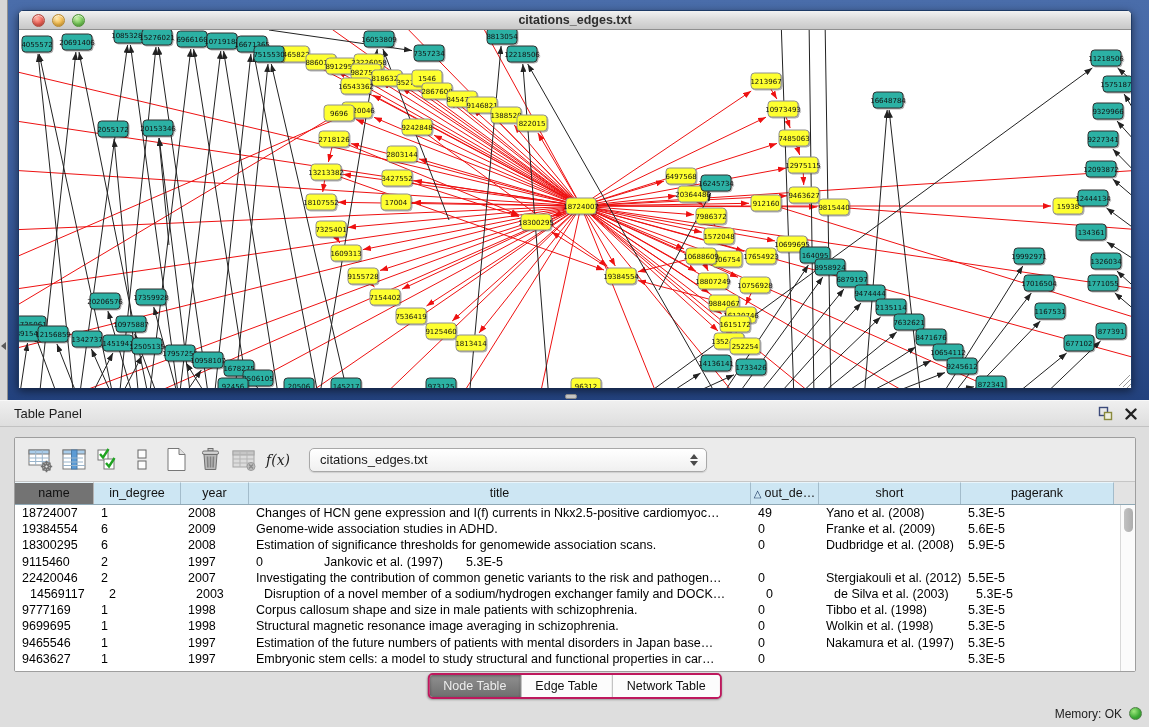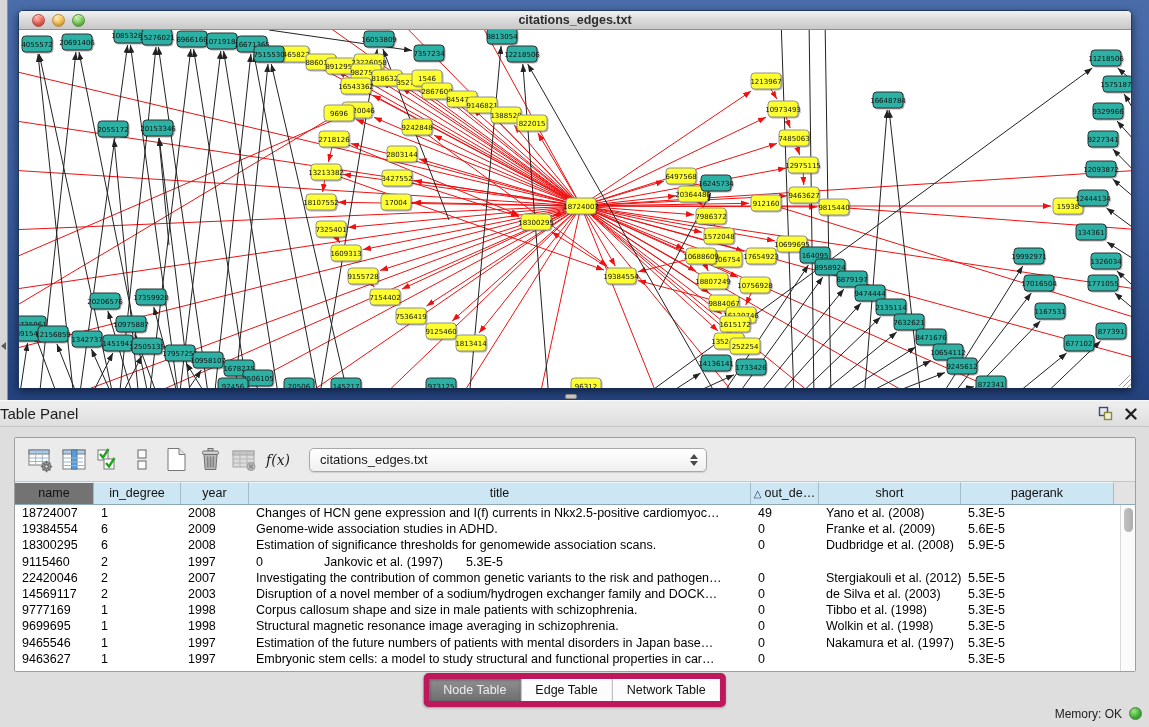--- a/index.html
+++ b/index.html
@@ -37,21 +37,21 @@
   .splitter .grip { width:12px; height:5px; margin:0 auto; background:#c4c4c4;
     border:1px solid #8a8a8a; border-radius:2px; }
 
   
   .table-panel { position:absolute; left:0; top:400px; width:1149px; height:327px;
     background:#dedede; }
   .tp-titlebar { position:relative; height:27px;
     background:linear-gradient(180deg,#efefef,#dedede);
     border-top:1px solid #f8f8f8; border-bottom:1px solid #c2c2c2;
     display:flex; align-items:center; }
-  .tp-title { font-size:15px; color:#1c1c1c; }
+  .tp-title { margin-left:14px; font-size:13px; color:#1c1c1c; }
   .tp-actions { margin-left:auto; margin-right:12px; display:flex; align-items:center; gap:12px; }
   .iconbtn { display:inline-flex; align-items:center; justify-content:center; cursor:default; }
 
   .tp-body { position:relative; height:300px; }
   .content-box { position:absolute; left:14px; top:10px; width:1122px; height:235px;
     border:1px solid #9e9e9e; border-radius:2px; background:#fff; overflow:hidden; }
   .toolbar { height:44px; background:#ebebeb; border-bottom:1px solid #c6c6c6;
     display:flex; align-items:center; padding-left:8px; }
   .tbtn { width:34px; height:32px; display:flex; align-items:center; justify-content:center; }
   .fx { font-family:"DejaVu Serif", serif; font-style:italic; font-size:14px; color:#222; }
@@ -74,21 +74,21 @@
   .tbody { position:absolute; top:23px; left:0; right:15px; bottom:0; overflow:hidden; }
   .tr { display:flex; height:16.2px; background:#fff; }
   .td { flex:none; font-size:12.5px; line-height:16px; color:#000;
     padding-left:7px; white-space:nowrap; overflow:hidden; }
   .vscroll { position:absolute; top:23px; right:0; width:15px; bottom:0;
     background:#fbfbfb; border-left:1px solid #d8d8d8; }
   .vthumb { width:9px; height:24px; margin:3px auto 0; border-radius:5px;
     background:linear-gradient(90deg,#c2c2c2,#adadad); }
 
   .tabs { position:absolute; top:246px; left:50%; transform:translateX(-50%);
-    display:inline-flex; border:6px solid #be185d; border-radius:5px; overflow:hidden;
+    display:inline-flex; border:2px solid #be185d; border-radius:5px; overflow:hidden;
     background:#fcfcfc; box-shadow:0 1px 2px rgba(0,0,0,.3);align-items:flex-end; }
   .tab { padding:3px 14px; font-size:12.5px; color:#111; background:#fcfcfc;
     border-right:1px solid #ababab; line-height:16px; }
   .tab:last-child { border-right:none; }
   .tab.active { background:linear-gradient(180deg,#909090,#6f6f6f); color:#ededed;
     box-shadow:inset 0 1px 3px rgba(0,0,0,.35); }
 
   .status-bar { position:absolute; left:0; top:700px; width:1149px; height:27px;
     display:flex; align-items:center; justify-content:flex-end; }
   .mem-label { font-size:12px; color:#222; margin-right:7px; }
@@ -921,21 +921,21 @@
               <div class="tr">
                 <div class="td" style="width: 79px;">22420046</div>
                 <div class="td" style="width: 87px;">2</div>
                 <div class="td" style="width: 68px;">2007</div>
                 <div class="td" style="width: 502px;">Investigating the contribution of common genetic variants to the risk and pathogen…</div>
                 <div class="td" style="width: 68px;">0</div>
                 <div class="td" style="width: 142px;">Stergiakouli et al. (2012)</div>
                 <div class="td" style="width: 153px;">5.5E-5</div>
               </div>
               <div class="tr">
-                <div class="td" style="width: 79px;">14569117</div>
+                <div class="td" style="width: 79px; margin-left: 8px;">14569117</div>
                 <div class="td" style="width: 87px;">2</div>
                 <div class="td" style="width: 68px;">2003</div>
                 <div class="td" style="width: 502px;">Disruption of a novel member of a sodium/hydrogen exchanger family and DOCK…</div>
                 <div class="td" style="width: 68px;">0</div>
                 <div class="td" style="width: 142px;">de Silva et al. (2003)</div>
                 <div class="td" style="width: 153px;">5.3E-5</div>
               </div>
               <div class="tr">
                 <div class="td" style="width: 79px;">9777169</div>
                 <div class="td" style="width: 87px;">1</div>

